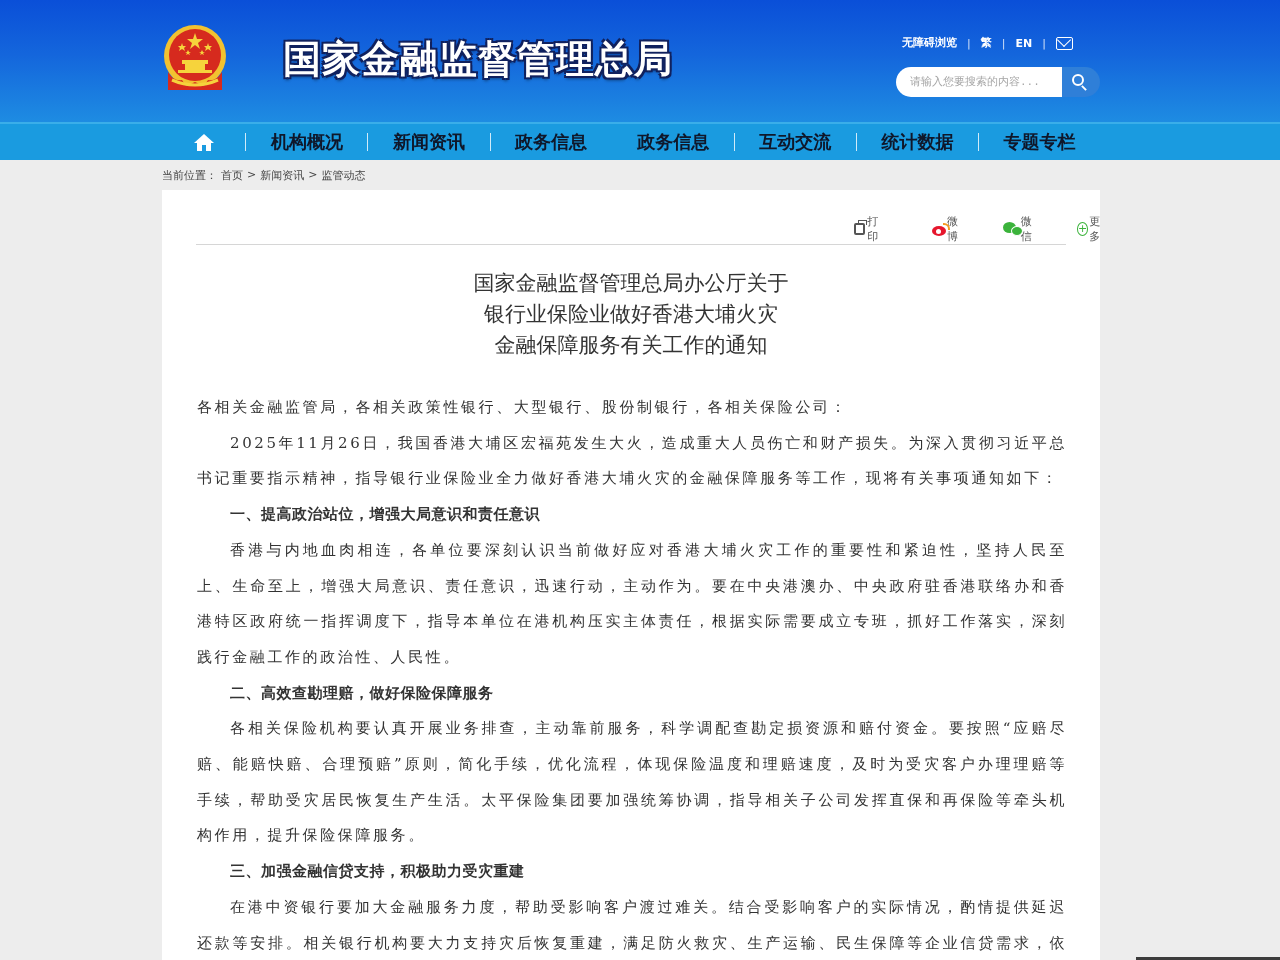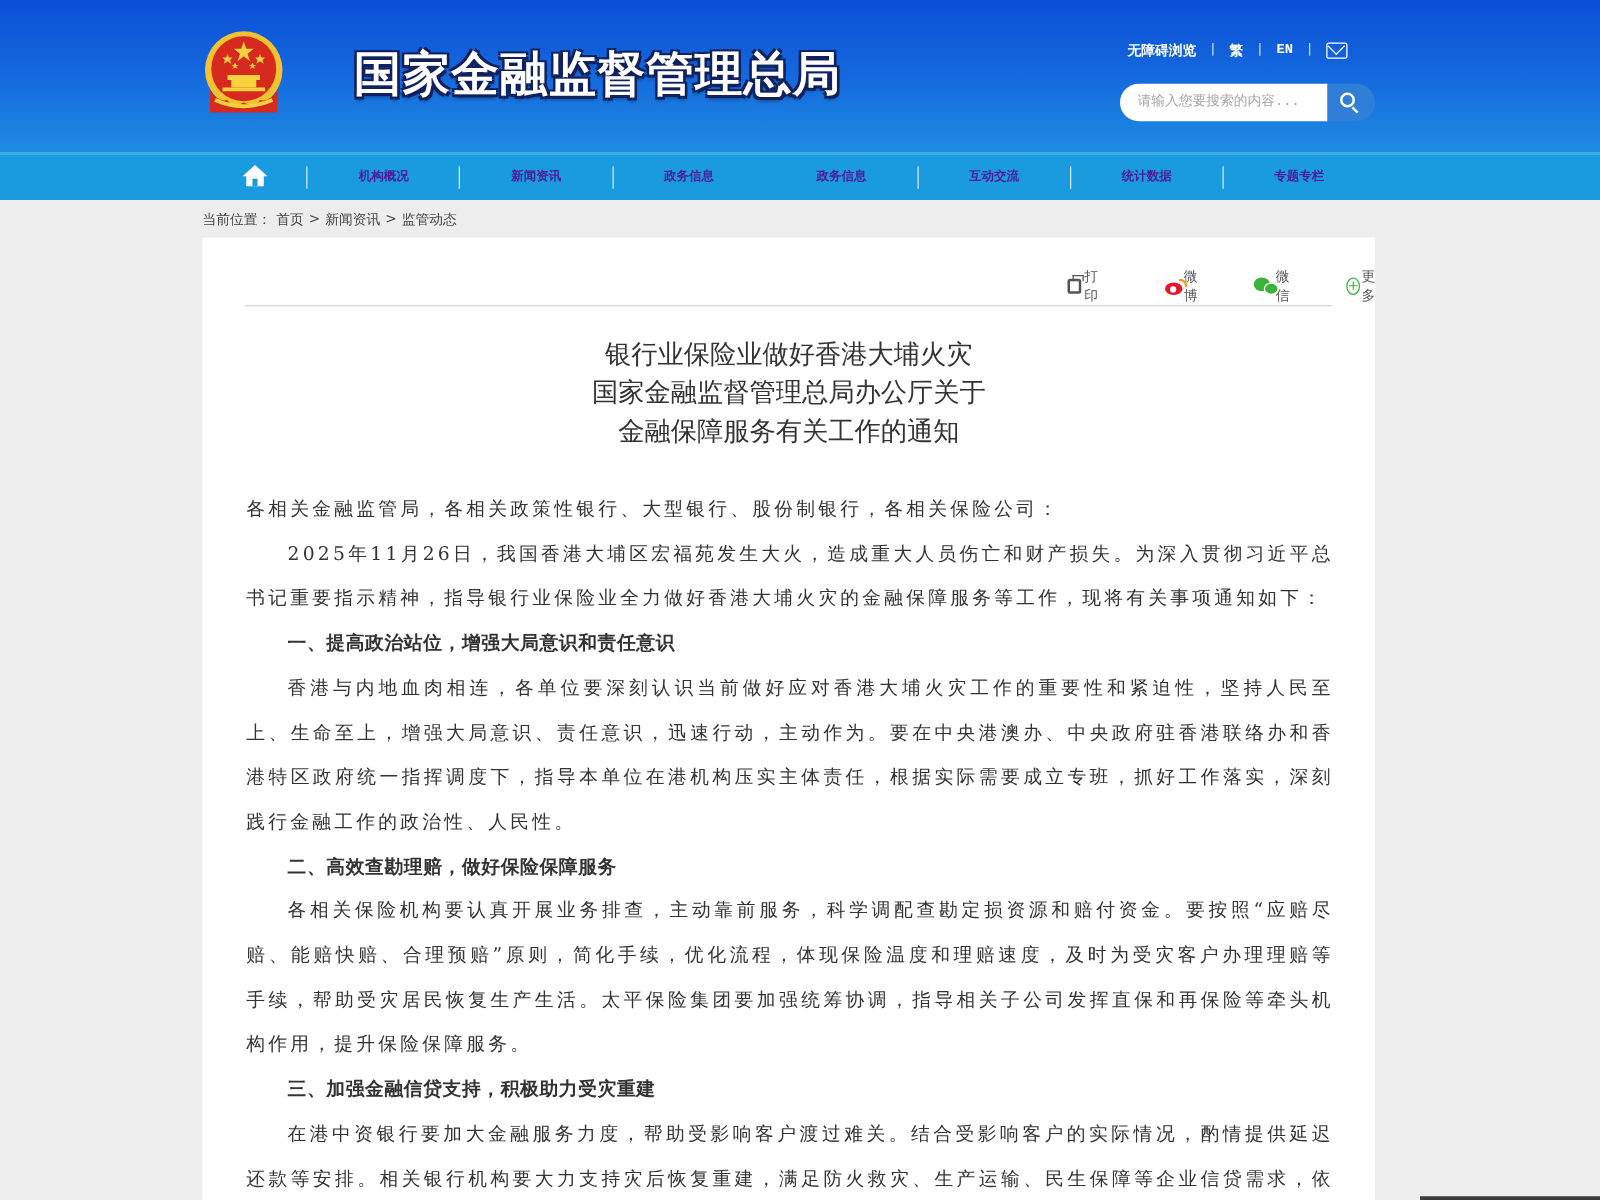--- a/index.html
+++ b/index.html
@@ -7,42 +7,42 @@
   body { background: #ededed; font-family: "DejaVu Sans", "Liberation Sans", sans-serif; position: relative; }
 
   
   .header { position: absolute; left: 0; top: 0; width: 1280px; height: 122px;
     background: linear-gradient(180deg, #0a4fd8 0%, #1466dc 45%, #1e8ce2 100%); }
   .emblem { position: absolute; left: 162px; top: 24px; width: 66px; height: 70px; }
   .site-title { position: absolute; left: 247px; top: 34px; font-size: 38px; font-weight: bold;
     color: #ffffff; letter-spacing: 1px; line-height: 50px;
     text-shadow: -2px -2px 0 #10215e, 2px -2px 0 #10215e, -2px 2px 0 #10215e, 2px 2px 0 #10215e, 0 3px 3px rgba(0,0,0,0.4); padding-left: 36px; }
 
-  .top-links { position: absolute; left: 902px; top: 30px; height: 20px; display: flex; align-items: center;
-    color: #fff; font-size: 11px; font-weight: bold; font-family: Liberation Mono, monospace; }
+  .top-links { position: absolute; left: 902px; top: 30px; height: 20px; display: flex; align-items: flex-end;
+    color: #fff; font-size: 11px; font-weight: bold; }
   .top-links .sep { margin: 0 10px; opacity: 0.8; font-weight: normal; }
   .mail-icon { width: 17px; height: 13px; border: 1.5px solid #fff; border-radius: 2px; position: relative; }
   .mail-icon::after { content: ""; position: absolute; left: 2px; top: -3px; width: 9px; height: 9px;
     border-right: 1.5px solid #fff; border-bottom: 1.5px solid #fff; transform: rotate(45deg); }
 
   .search-wrap { position: absolute; left: 896px; top: 67px; width: 204px; height: 30px; }
   .search-input { position: absolute; left: 0; top: 0; width: 166px; height: 30px; border: none; outline: none;
     background: #fff; border-radius: 15px 0 0 15px; padding-left: 14px; font-size: 11px; color: #999;
     font-family: Liberation Mono, monospace; }
   .search-input::placeholder { color: #a5a5a5; }
   .search-btn { position: absolute; left: 166px; top: 0; width: 38px; height: 30px; background: #2f7fd8;
     border-radius: 0 15px 15px 0; cursor: pointer; }
   .search-btn .lens { position: absolute; left: 10px; top: 7px; width: 12px; height: 12px; border: 2px solid #fff; border-radius: 50%; }
   .search-btn .handle { position: absolute; left: 21px; top: 18px; width: 2px; height: 6px; background: #fff; transform: rotate(-45deg); }
 
   
   .nav { position: absolute; left: 0; top: 122px; width: 1280px; height: 38px; background: #1a9be0;
     border-top: 2px solid #3aaee9; }
   .nav-inner { position: absolute; left: 162px; top: 0; width: 938px; height: 36px; display: flex; align-items: center; }
-  .nav-item { width: 122px; text-align: center; color: #4c1d95; font-size: 10px; font-weight: bold; cursor: pointer; position: relative; line-height: 36px; }
+  .nav-item { width: 122px; text-align: center; color: #0f172a; font-size: 18px; font-weight: bold; cursor: pointer; position: relative; line-height: 36px; }
   .nav-item.home { width: 84px; }
   .nav-sep { width: 1px; height: 18px; background: rgba(255,255,255,0.8); }
   .home-icon { display: inline-block; position: relative; width: 20px; height: 18px; vertical-align: middle; }
   .home-icon .roof { position: absolute; left: 0; top: 0; width: 0; height: 0;
     border-left: 10px solid transparent; border-right: 10px solid transparent; border-bottom: 9px solid #fff; }
   .home-icon .body { position: absolute; left: 3px; top: 8px; width: 14px; height: 9px; background: #fff; }
   .home-icon .door { position: absolute; left: 8px; top: 11px; width: 4px; height: 6px; background: #1a9be0; }
 
   
   .breadcrumb { position: absolute; left: 162px; top: 168px; font-size: 11px; color: #444; display: flex; }
@@ -172,22 +172,22 @@
     </div>
     <div class="item">
       <span class="more-icon">+</span>
       <span>更多</span>
     </div>
   </div>
 
   <div class="divider"></div>
 
   <div class="title">
+    <div>国家金融监督管理总局办公厅关于</div>
     <div>银行业保险业做好香港大埔火灾</div>
-    <div>国家金融监督管理总局办公厅关于</div>
     <div>金融保障服务有关工作的通知</div>
   </div>
 
   <div class="body-text">
     <p>各相关金融监管局，各相关政策性银行、大型银行、股份制银行，各相关保险公司：</p>
     <p class="indent">2025年11月26日，我国香港大埔区宏福苑发生大火，造成重大人员伤亡和财产损失。为深入贯彻习近平总书记重要指示精神，指导银行业保险业全力做好香港大埔火灾的金融保障服务等工作，现将有关事项通知如下：</p>
     <p class="heading">一、提高政治站位，增强大局意识和责任意识</p>
     <p class="indent">香港与内地血肉相连，各单位要深刻认识当前做好应对香港大埔火灾工作的重要性和紧迫性，坚持人民至上、生命至上，增强大局意识、责任意识，迅速行动，主动作为。要在中央港澳办、中央政府驻香港联络办和香港特区政府统一指挥调度下，指导本单位在港机构压实主体责任，根据实际需要成立专班，抓好工作落实，深刻践行金融工作的政治性、人民性。</p>
     <p class="heading">二、高效查勘理赔，做好保险保障服务</p>
     <p class="indent">各相关保险机构要认真开展业务排查，主动靠前服务，科学调配查勘定损资源和赔付资金。要按照“应赔尽赔、能赔快赔、合理预赔”原则，简化手续，优化流程，体现保险温度和理赔速度，及时为受灾客户办理理赔等手续，帮助受灾居民恢复生产生活。太平保险集团要加强统筹协调，指导相关子公司发挥直保和再保险等牵头机构作用，提升保险保障服务。</p>

